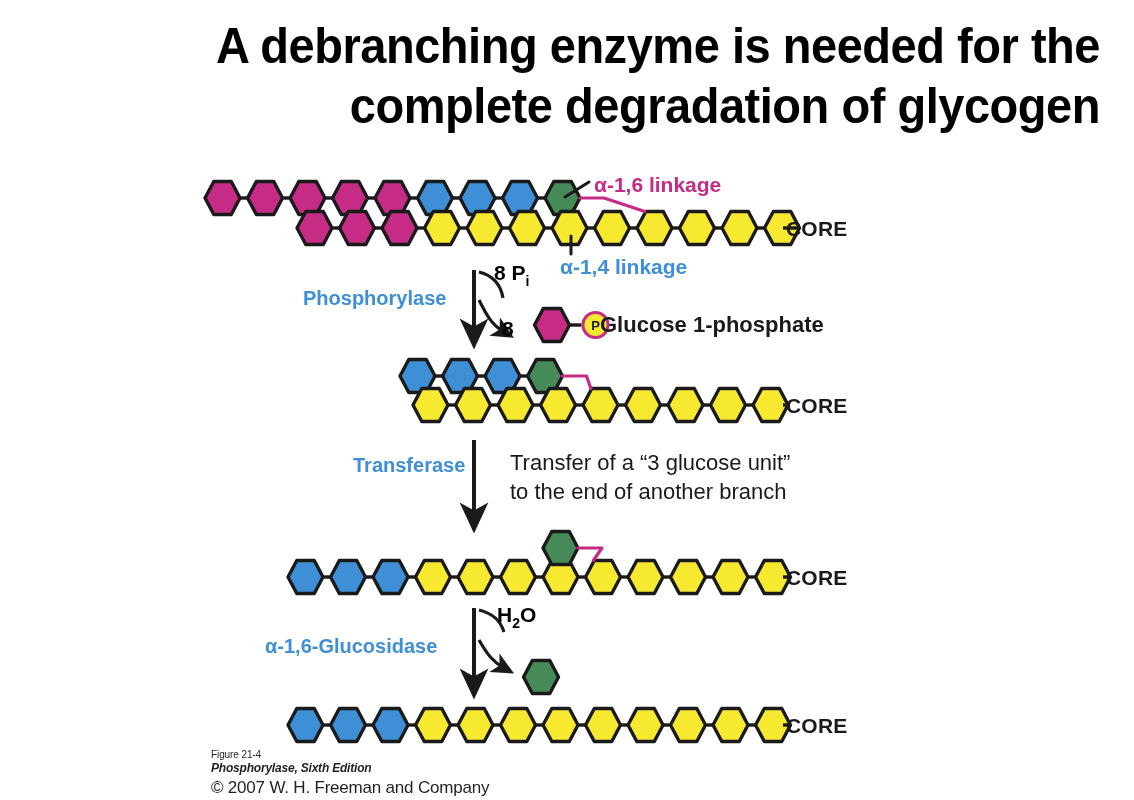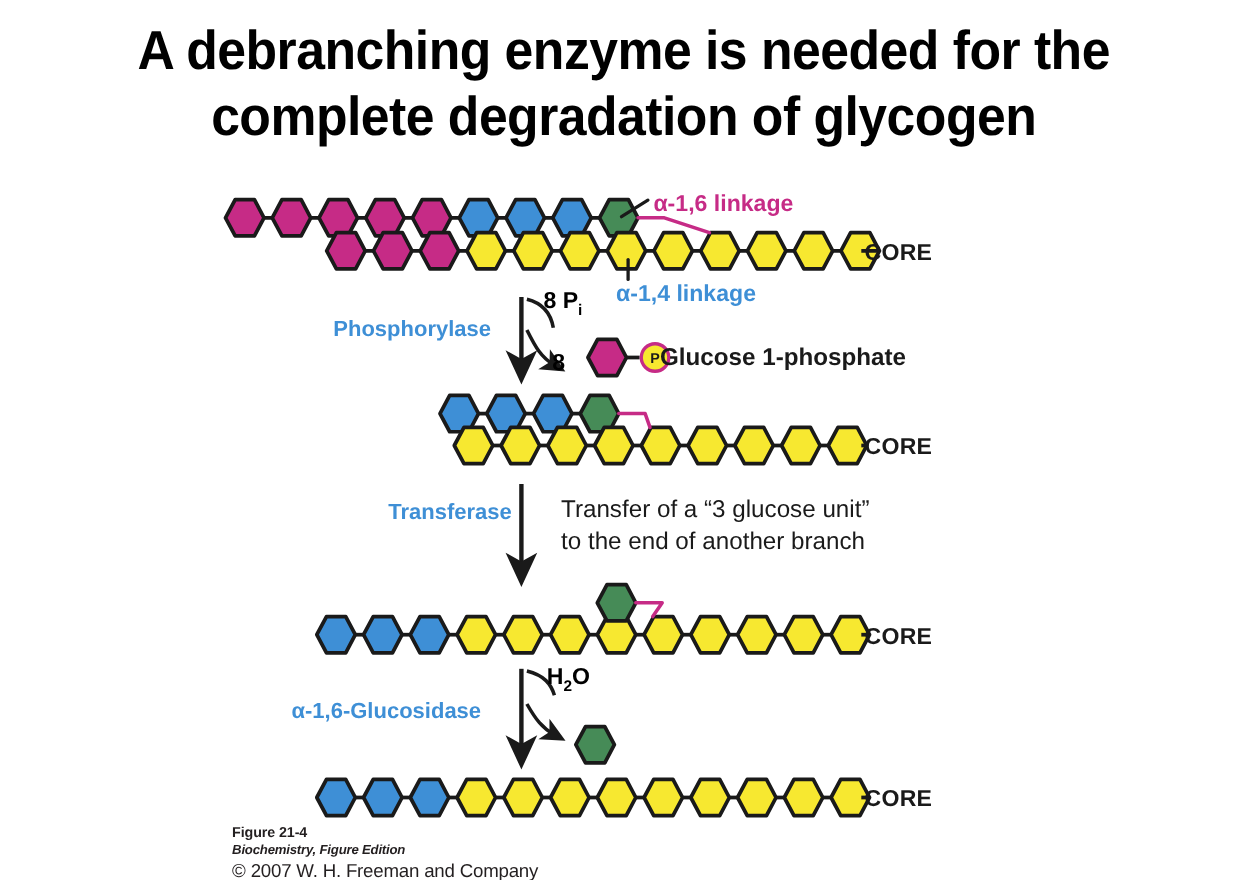--- a/index.html
+++ b/index.html
@@ -5,42 +5,42 @@
   html,body{margin:0;padding:0;}
   body{
     width:1134px;height:800px;background:#ffffff;
     font-family:"Liberation Sans", sans-serif;
     overflow:hidden;position:relative;
   }
   #slide{position:absolute;inset:0;width:1134px;height:800px;}
 
   .title-block{
     position:absolute;left:0;top:16px;width:1134px;
-    text-align:center;
+    text-align:right;
   }
   .title-line{
     font-family:"Liberation Sans", sans-serif;
     font-weight:bold;
     font-size:50px;
     line-height:60px;
     letter-spacing:-0.5px;
     color:#000000;
     transform:scaleX(0.94);
     transform-origin:center;
     white-space:pre;
   }
 
   svg#fig{position:absolute;left:0;top:150px;width:1134px;height:600px;display:block;}
 
   .credit{
     position:absolute;left:211px;top:748px;
     color:#231f20;
     line-height:1.32;
   }
-  .credit-fig{font-size:13px;font-weight:bold;letter-spacing:-0.1px;}
+  .credit-fig{font-size:10px;font-weight:normal;letter-spacing:-0.1px;}
   .credit-book{font-size:12px;font-weight:bold;font-style:italic;letter-spacing:-0.2px;}
   .credit-copy{font-size:17px;font-weight:normal;letter-spacing:-0.2px;}
 
   text{font-family:"Liberation Sans", sans-serif;}
   .lbl-link{font-size:21px;font-weight:bold;}
   .lbl-enzyme{font-size:20px;font-weight:bold;}
   .lbl-core{font-size:21px;font-weight:bold;fill:#1a1a1a;letter-spacing:0.2px;}
   .lbl-stoich{font-size:21px;font-weight:bold;fill:#000;}
   .lbl-g1p{font-size:22px;font-weight:bold;fill:#1a1a1a;}
   .lbl-note{font-size:22px;font-weight:normal;fill:#1a1a1a;}
@@ -245,16 +245,16 @@
 
       <path d="M479,490 C487,504 493,512 504,518" fill="none" stroke="#1a1a1a" stroke-width="3.2" marker-end="url(#arrowsmall)"></path>
       <g id="free-glucose">
           <polygon points="523.5,527.0 532.3,510.5 549.8,510.5 558.5,527.0 549.8,543.5 532.3,543.5" fill="#468B57" stroke="#1a1a1a" stroke-width="3.4" stroke-linejoin="round"></polygon>
         </g>
     </g>
   </svg>
 
   <div class="credit">
     <div class="credit-fig">Figure 21-4</div>
-    <div class="credit-book">Biochemistry, Figure Edition</div>
+    <div class="credit-book">Phosphorylase, Sixth Edition</div>
     <div class="credit-copy">© 2007 W. H. Freeman and Company</div>
   </div>
 </div>
 
 </body></html>

